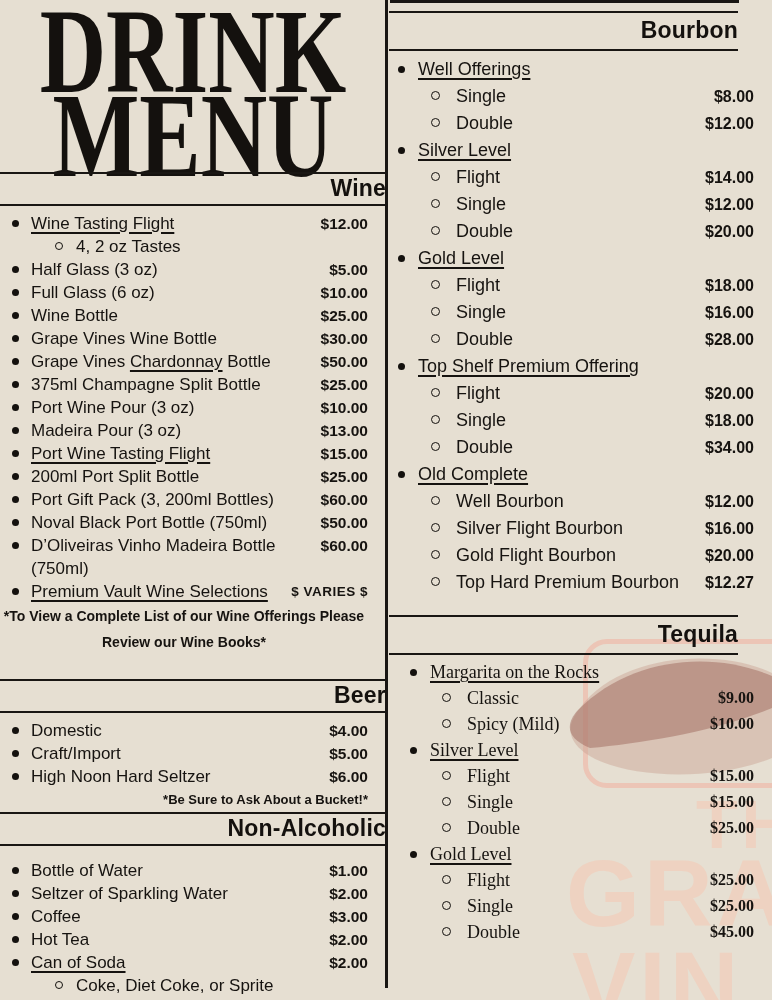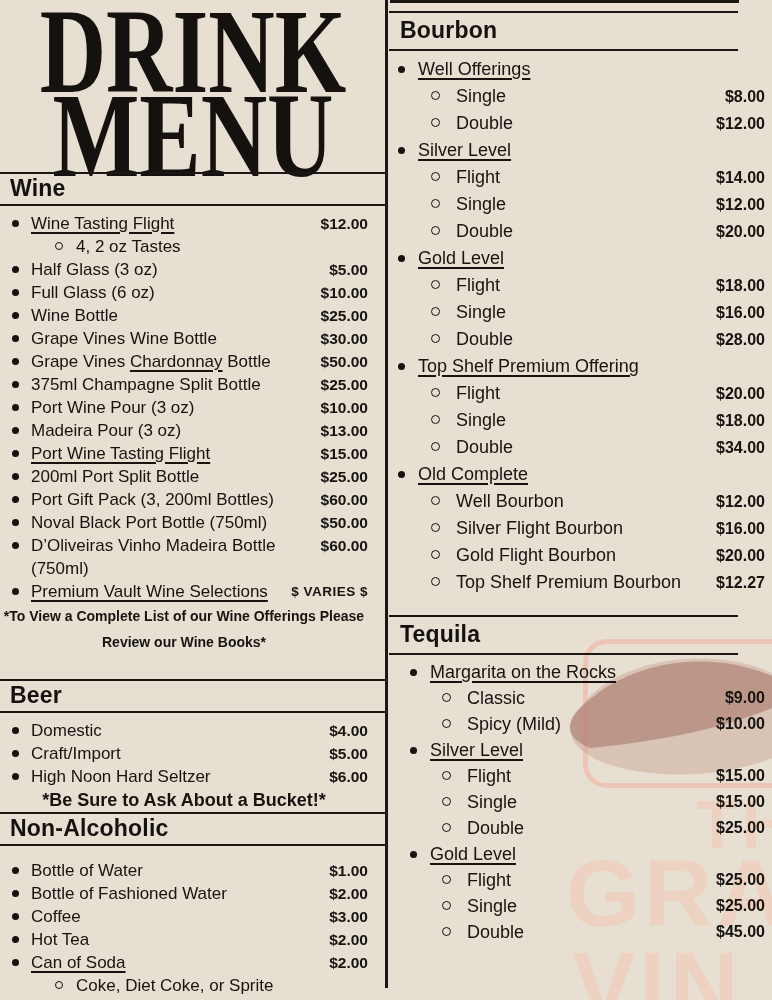--- a/index.html
+++ b/index.html
@@ -46,34 +46,35 @@
   .menu-section{position:absolute;left:0;right:0;}
   .col-left  .section-wine{top:172px;}
   .col-left  .section-beer{top:679px;}
   .col-left  .section-non-alcoholic{top:812px;}
   .col-right .section-bourbon{top:11px;}
   .col-right .section-tequila{top:615px;}
 
   .sec-head{
     border-top:2.5px solid #191613;border-bottom:2.5px solid #191613;
     padding:1px 0 2px 10px;
+    text-align:right;
   }
   .col-right .sec-head{width:349px;box-sizing:border-box;padding:4px 0 5px 11px;}
   .sec-head h2{margin:0;font-size:23px;font-weight:700;letter-spacing:.2px;color:#14110e;}
 
   .col-left  .sec-items{padding:6px 18px 0 0;}
-  .col-right .sec-items{padding:5px 7px 0 0;}
+  .col-right .sec-items{padding:5px 18px 0 0;}
   .col-left  .section-non-alcoholic .sec-items{padding-top:13px;}
   .col-right .section-tequila .sec-items{padding-top:4px;}
 
   
   .row{display:flex;align-items:flex-start;}
   .col-left  .row{font-size:17px;line-height:23px;}
   .col-right .row{font-size:18px;line-height:27px;}
-  .col-right .section-tequila .row{line-height:26px;}
+  .col-right .section-tequila .row{line-height:26px;font-family:Liberation Serif, serif;}
 
   .label{flex:1;}
   .price{font-weight:700;margin-left:8px;white-space:nowrap;}
   .col-left  .price{font-size:15.5px;}
   .col-right .price{font-size:16px;}
   .price.small{font-size:13.5px;letter-spacing:.5px;}
 
   .u{text-decoration:underline;text-underline-offset:3px;text-decoration-thickness:1.5px;}
 
   
@@ -82,21 +83,21 @@
   .col-left  .row .circle{width:6px;height:6px;border:1.8px solid #14110e;margin:7px 13px 0 55px;}
   .col-right .row .bullet{width:7px;height:7px;background:#14110e;margin:10px 13px 0 9px;}
   .col-right .row .circle{width:7px;height:7px;border:1.8px solid #14110e;margin:8px 16px 0 42px;}
   .col-right .section-tequila .row .bullet{margin-left:21px;}
   .col-right .section-tequila .row .circle{margin-left:53px;}
 
   
   .note{font-size:14px;line-height:26px;}
   .note.bold{font-weight:700;}
   .note.center{text-align:center;}
-  .col-left .section-beer .note{font-size:18px;line-height:24px;}
+  .col-left .section-beer .note{font-size:13px;line-height:24px;text-align:right;}
   .col-right .note{font-size:17.5px;line-height:26px;padding-left:2px;}
 </style>
 </head>
 <body>
 
 <div class="watermark">
   <div class="wm-card"></div>
   <svg class="wm-hat" viewBox="0 0 212 135">
     <path d="M20 60 C 60 5, 160 0, 212 25 L 212 110 C 150 135, 60 130, 25 105 C 5 90, 8 75, 20 60 Z" fill="#c9a193" opacity="0.45"></path>
     <path d="M18 62 C 70 10, 150 2, 212 28 L 212 60 C 150 85, 80 95, 30 100 C 5 90, 6 75, 18 62 Z" fill="#9f6a5e" opacity="0.5"></path>
@@ -229,21 +230,21 @@
         <h2>Non-Alcoholic</h2>
       </div>
       <div class="sec-items">
         <div class="row lvl1">
           <span class="bullet"></span>
           <span class="label"><span>Bottle of Water</span></span>
           <span class="price">$1.00</span>
         </div>
         <div class="row lvl1">
           <span class="bullet"></span>
-          <span class="label"><span>Bottle of Fashioned Water</span></span>
+          <span class="label"><span>Seltzer of Sparkling Water</span></span>
           <span class="price">$2.00</span>
         </div>
         <div class="row lvl1">
           <span class="bullet"></span>
           <span class="label"><span>Coffee</span></span>
           <span class="price">$3.00</span>
         </div>
         <div class="row lvl1">
           <span class="bullet"></span>
           <span class="label"><span>Hot Tea</span></span>
@@ -353,21 +354,21 @@
           <span class="label"><span>Silver Flight Bourbon</span></span>
           <span class="price">$16.00</span>
         </div>
         <div class="row lvl2">
           <span class="circle"></span>
           <span class="label"><span>Gold Flight Bourbon</span></span>
           <span class="price">$20.00</span>
         </div>
         <div class="row lvl2">
           <span class="circle"></span>
-          <span class="label"><span>Top Shelf Premium Bourbon</span></span>
+          <span class="label"><span>Top Hard Premium Bourbon</span></span>
           <span class="price">$12.27</span>
         </div>
       </div>
     </section>
     <section class="menu-section section-tequila">
       <div class="sec-head">
         <h2>Tequila</h2>
       </div>
       <div class="sec-items">
         <div class="row lvl1">

